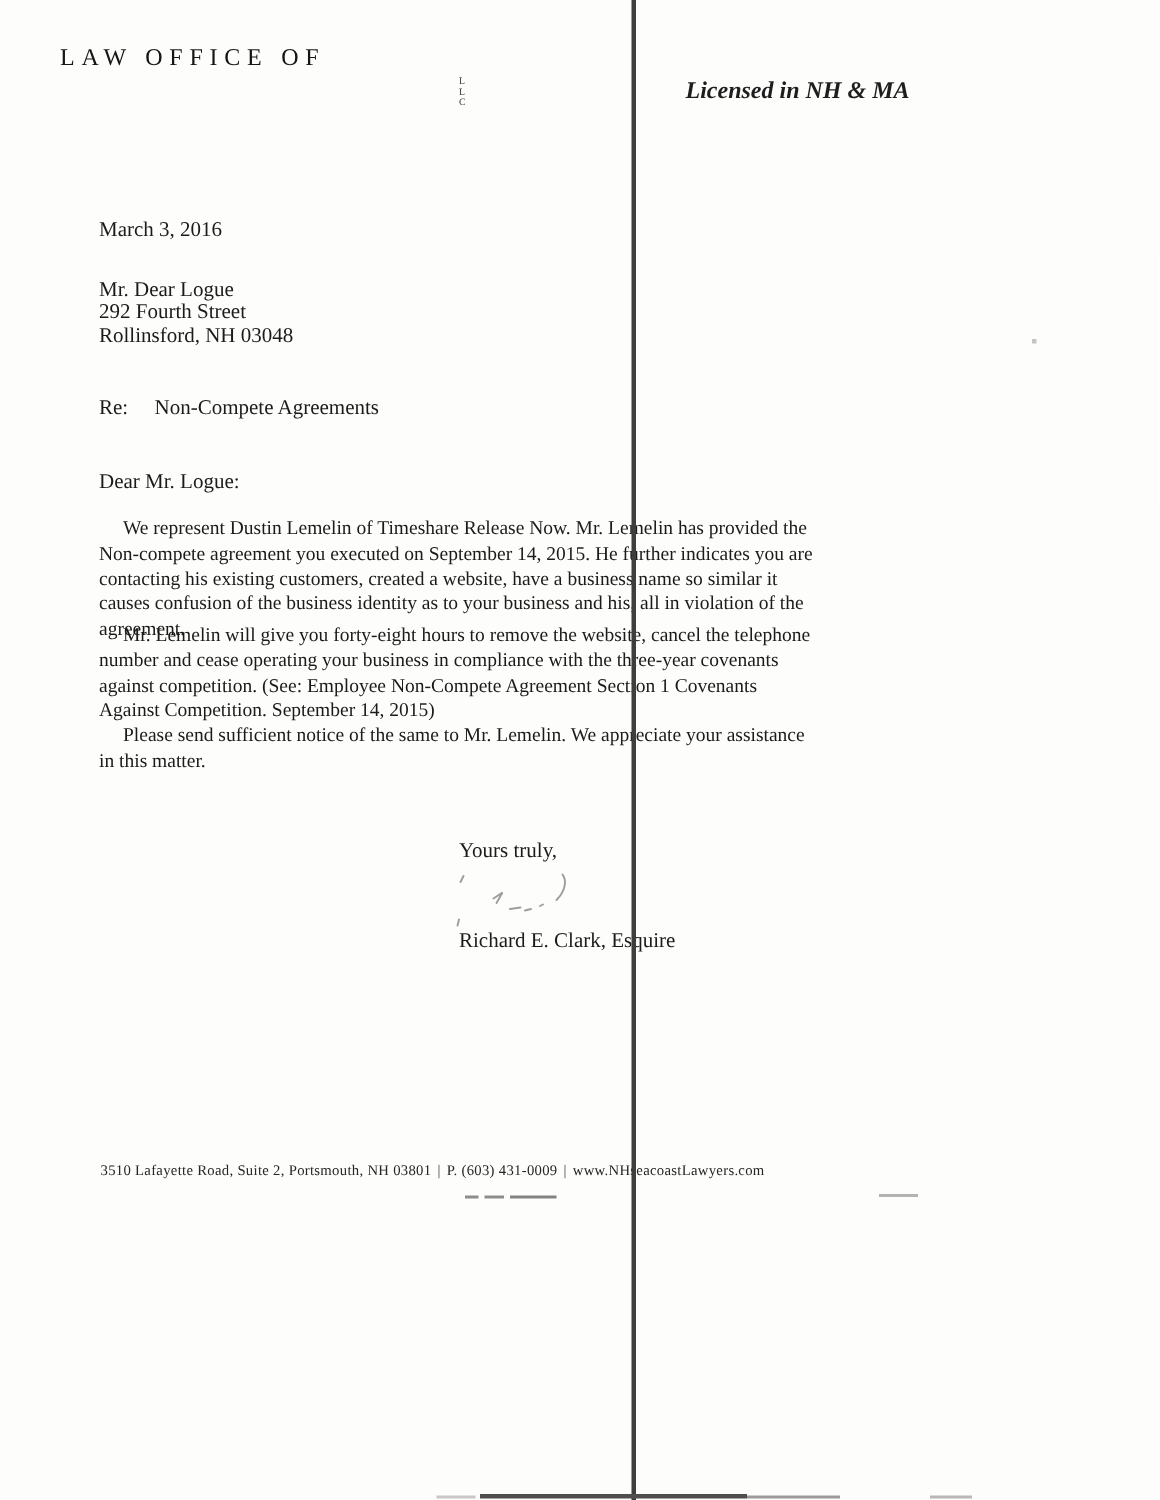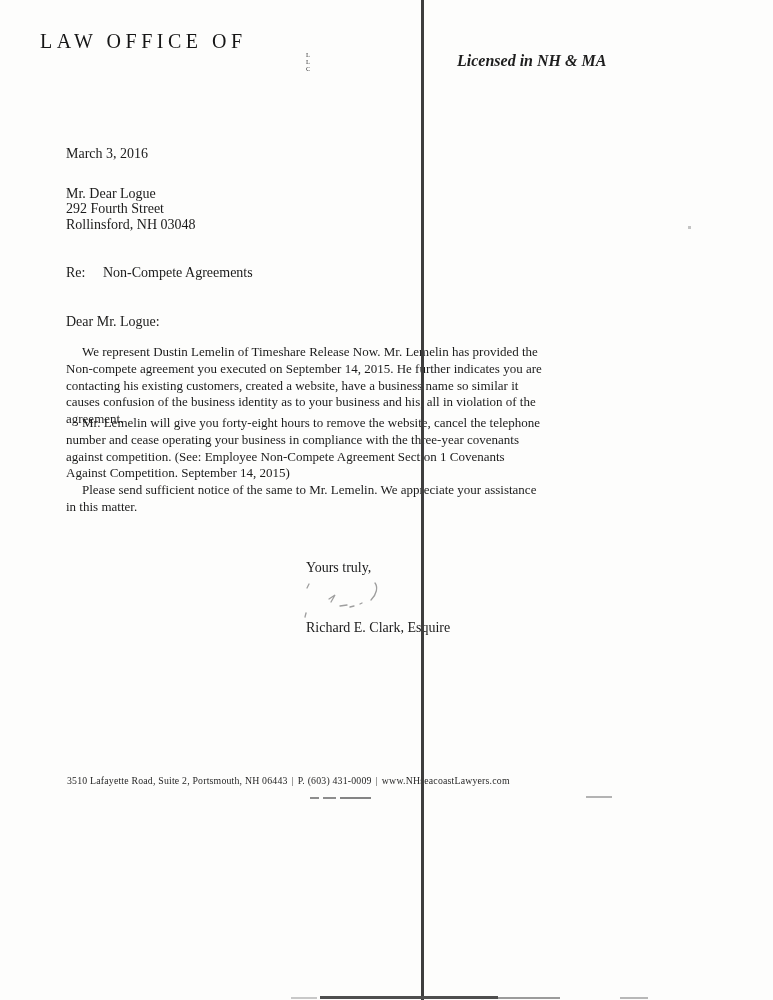--- a/index.html
+++ b/index.html
@@ -62,21 +62,21 @@
   .footer-dash-a2 { position: absolute; left: 323px; top: 797px; width: 13px; height: 2px; background: #8d8d8d; }
   .footer-dash-a3 { position: absolute; left: 340px; top: 797px; width: 31px; height: 2px; background: #848484; }
   .footer-dash-b  { position: absolute; left: 586px; top: 796px; width: 26px; height: 2px; background: #b3b3b3; }
   .stray-speck    { position: absolute; left: 688px; top: 226px; width: 3px;  height: 3px; background: #c4c4c4; }
 
   
   .lh-office {
     position: absolute;
     left: 40px;
     top: 30px;
-    font-size: 20px;
+    font-size: 16px;
     letter-spacing: 4.5px;
     color: #161616;
     white-space: nowrap;
   }
   .lh-name {
     position: absolute;
     left: 39px;
     top: 46px;
     font-size: 26px;
     letter-spacing: 2px;
@@ -185,21 +185,21 @@
         <path d="M42 26 L49 25 M52 27 L56 26"></path>
         <path d="M62 24 L64 23"></path>
         <path d="M8 33 L7 37"></path>
       </g>
     </svg>
   </div>
 
   <div class="txt signed">Richard E. Clark, Esquire</div>
 
   <div class="footer-line">
-    <span>3510 Lafayette Road, Suite 2, Portsmouth, NH 06443</span><span class="footer-sep">|</span><span>P. (603) 431-0009</span><span class="footer-sep">|</span><span>www.NHseacoastLawyers.com</span>
+    <span>3510 Lafayette Road, Suite 2, Portsmouth, NH 03801</span><span class="footer-sep">|</span><span>P. (603) 431-0009</span><span class="footer-sep">|</span><span>www.NHseacoastLawyers.com</span>
   </div>
 
   <div class="scan-vline"></div>
   <div class="footer-dash-a1"></div>
   <div class="footer-dash-a2"></div>
   <div class="footer-dash-a3"></div>
   <div class="footer-dash-b"></div>
   <div class="stray-speck"></div>
   <div class="bottom-dashes-left"></div>
   <div class="bottom-line-dark"></div>

